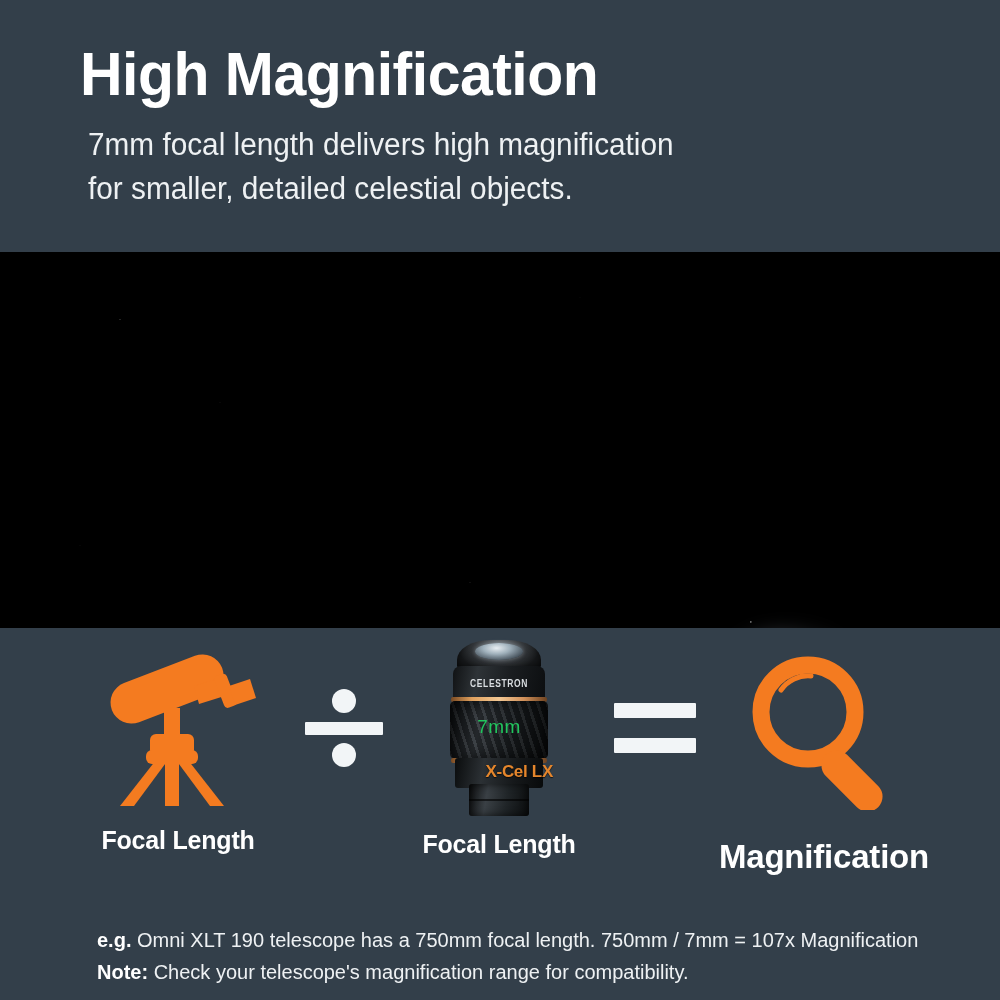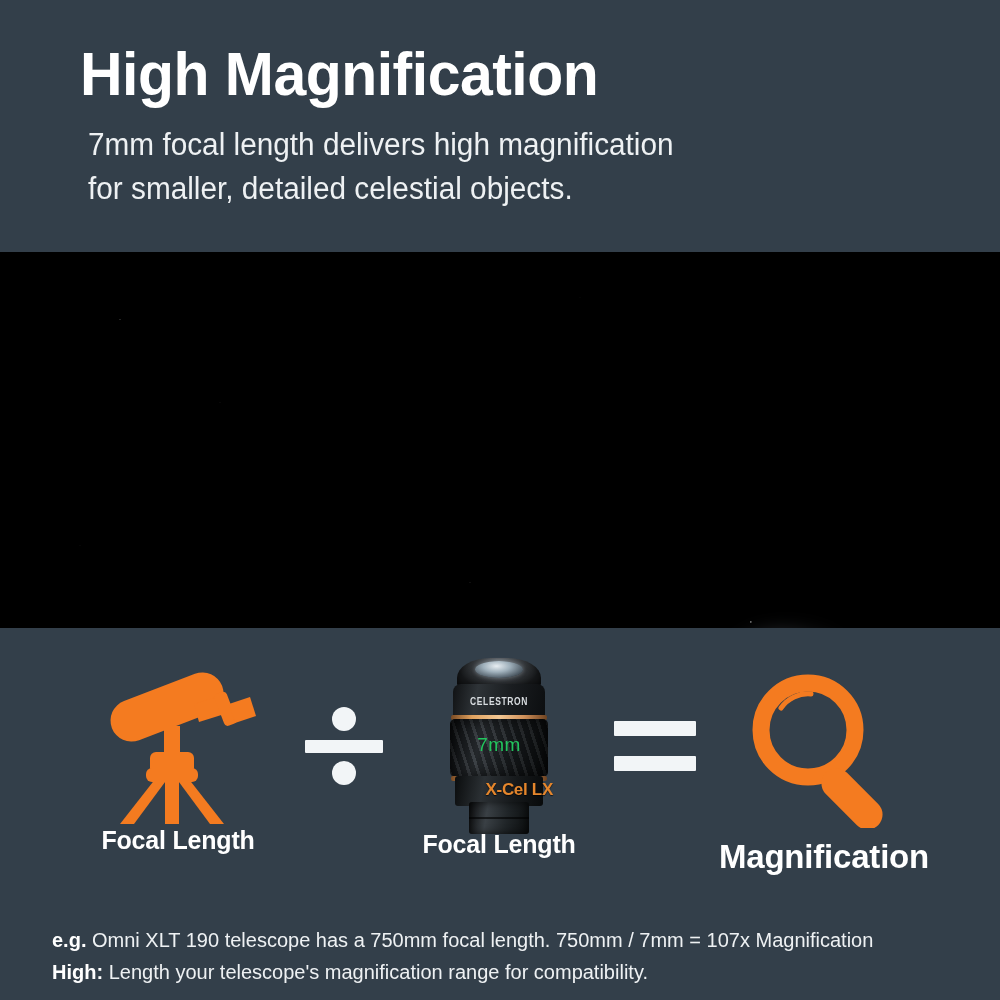--- a/index.html
+++ b/index.html
@@ -113,21 +113,21 @@
   
   .formula {
     position: absolute;
     left: 0; top: 628px;
     width: 1000px;
     height: 372px;
     background: #333f4a;
   }
   .formula-row {
     position: absolute;
-    left: 0; top: 28px;
+    left: 0; top: 10px;
     width: 904px;
     height: 180px;
   }
   .slot {
     position: absolute;
     top: 0;
     height: 180px;
     display: flex;
     align-items: center;
     justify-content: center;
@@ -186,21 +186,21 @@
 
   
   .notes {
     position: absolute;
     left: 52px; top: 296px;
     width: 900px;
     color: #eef1f3;
     font-size: 20px;
     line-height: 1.62;
   }
-  .notes b { color: #ffffff; font-weight: bold; }
+  .notes b { color: #ffffff; font-weight: bold; margin-left: 45px; }
 
   
   .eyepiece { position: relative; width: 120px; height: 176px; }
   .ep-eyecup {
     position: absolute;
     left: 18px; top: 0;
     width: 84px; height: 34px;
     border-radius: 40% 40% 24% 24% / 58% 58% 26% 26%;
     background:
       radial-gradient(ellipse at 50% 14%, #6c7176 0%, #3a3e42 38%, #17191b 70%),
@@ -390,19 +390,19 @@
       </div>
       <div class="label label-magnify">Magnification</div>
     </div>
 
     <div class="notes">
       <div>
         <b>e.g.</b>
         <span>Omni XLT 190 telescope has a 750mm focal length. 750mm / 7mm = 107x Magnification</span>
       </div>
       <div>
-        <b>High:</b>
-        <span>Length your telescope's magnification range for compatibility.</span>
+        <b>Note:</b>
+        <span>Check your telescope's magnification range for compatibility.</span>
       </div>
     </div>
 
   </div>
 </div>
 
 </body></html>

